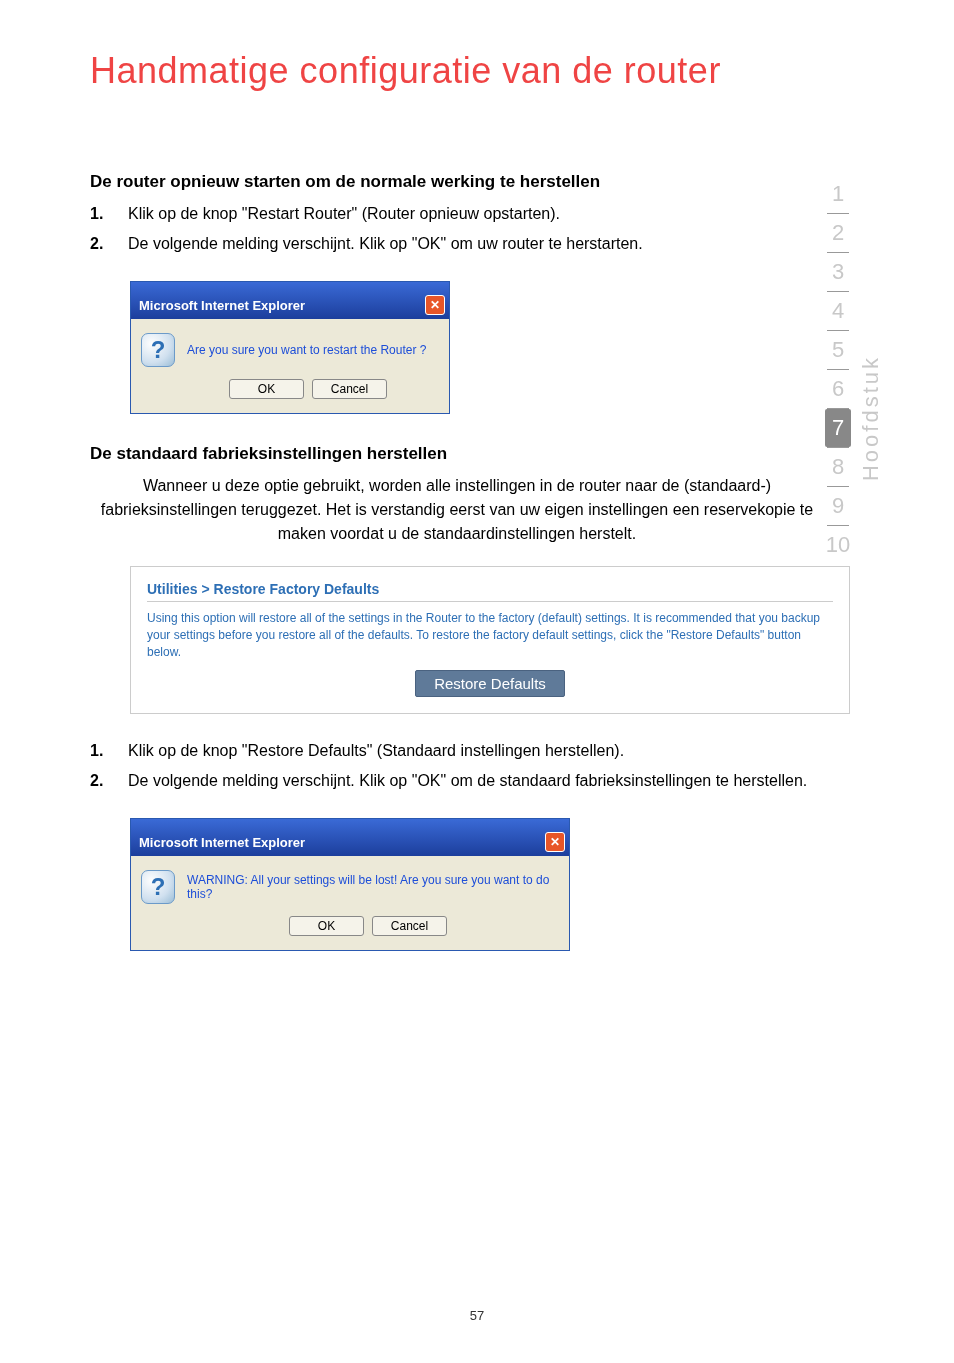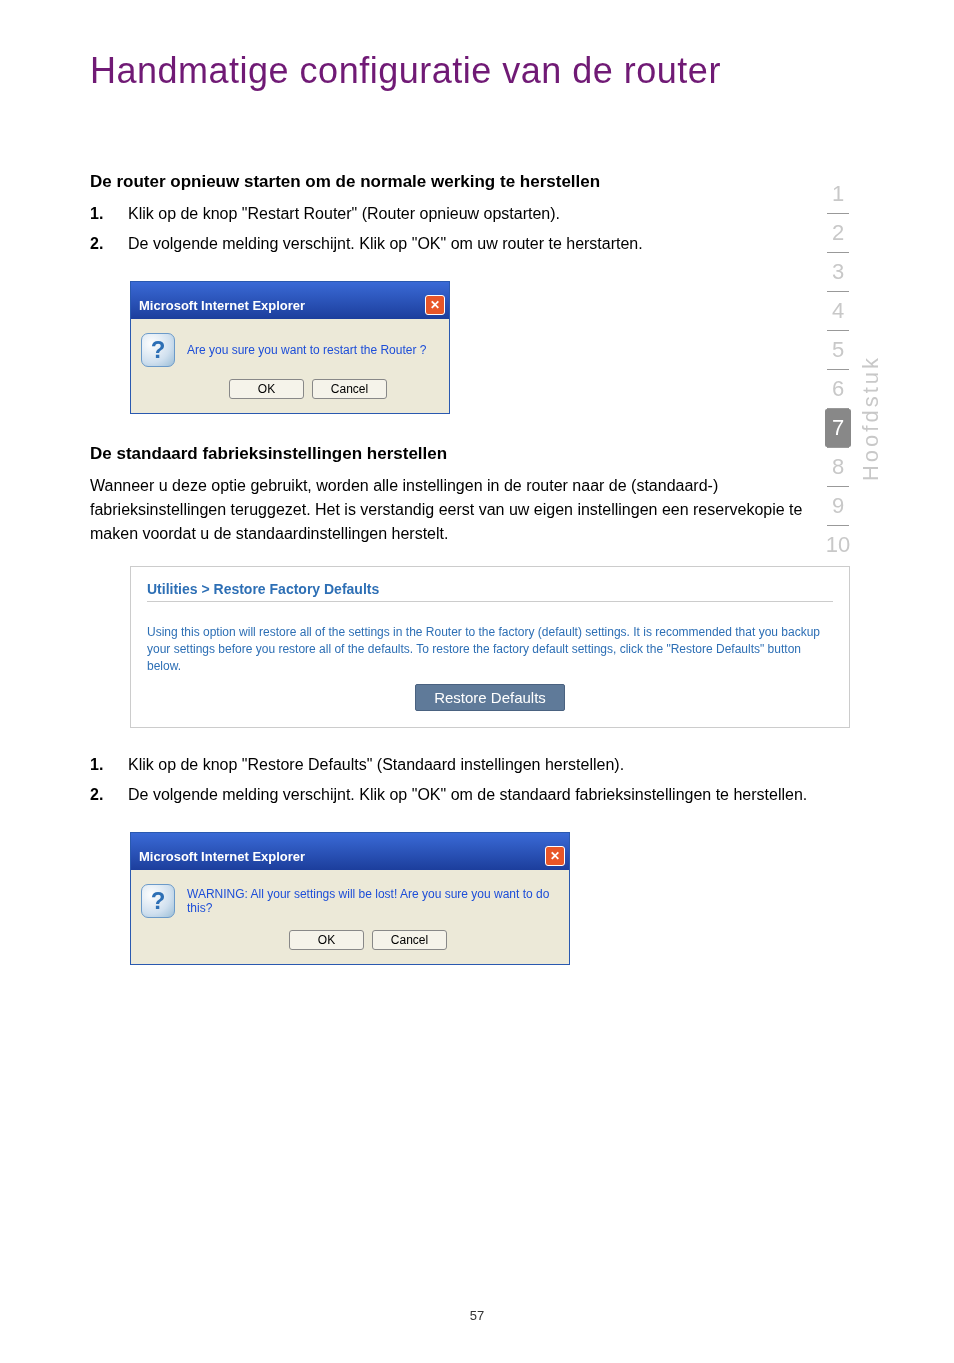--- a/index.html
+++ b/index.html
@@ -6,21 +6,21 @@
   body {
     font-family: Arial, Helvetica, sans-serif;
     width: 954px;
     height: 1363px;
     background: #fff;
     position: relative;
     color: #000;
   }
   .page-title {
     font-size: 36px;
-    color: #701a75;
+    color: #ef4444;
     font-weight: 300;
     padding: 50px 0 0 90px;
     letter-spacing: 0.5px;
   }
   .content {
     padding: 80px 130px 0 90px;
   }
   .section-title {
     font-weight: bold;
     font-size: 17px;
@@ -42,20 +42,21 @@
   ol li .num {
     font-weight: bold;
     width: 38px;
     flex-shrink: 0;
   }
   ol li .txt { flex: 1; }
   .paragraph {
     font-size: 16px;
     line-height: 1.5;
     margin-bottom: 20px;
+    text-align: center;
   }
   .dialog-wrap {
     margin: 10px 0 30px 40px;
   }
   .dialog1 {
     width: 320px;
     border: 1px solid #2a59b0;
     background: #ece9d8;
     font-size: 12px;
   }
@@ -139,21 +140,21 @@
     color: #2d6fb5;
     font-size: 14px;
     font-weight: bold;
     margin-bottom: 4px;
   }
   .restore-desc {
     color: #2d6fb5;
     font-size: 12px;
     line-height: 1.4;
     border-top: 1px solid #ccc;
-    padding-top: 22px;
+    padding-top: 8px;
   }
   .restore-btn-row {
     display: flex;
     justify-content: center;
     margin-top: 10px;
   }
   .restore-btn {
     background: #5f7a99;
     color: #fff;
     border: 1px solid #4a6280;

